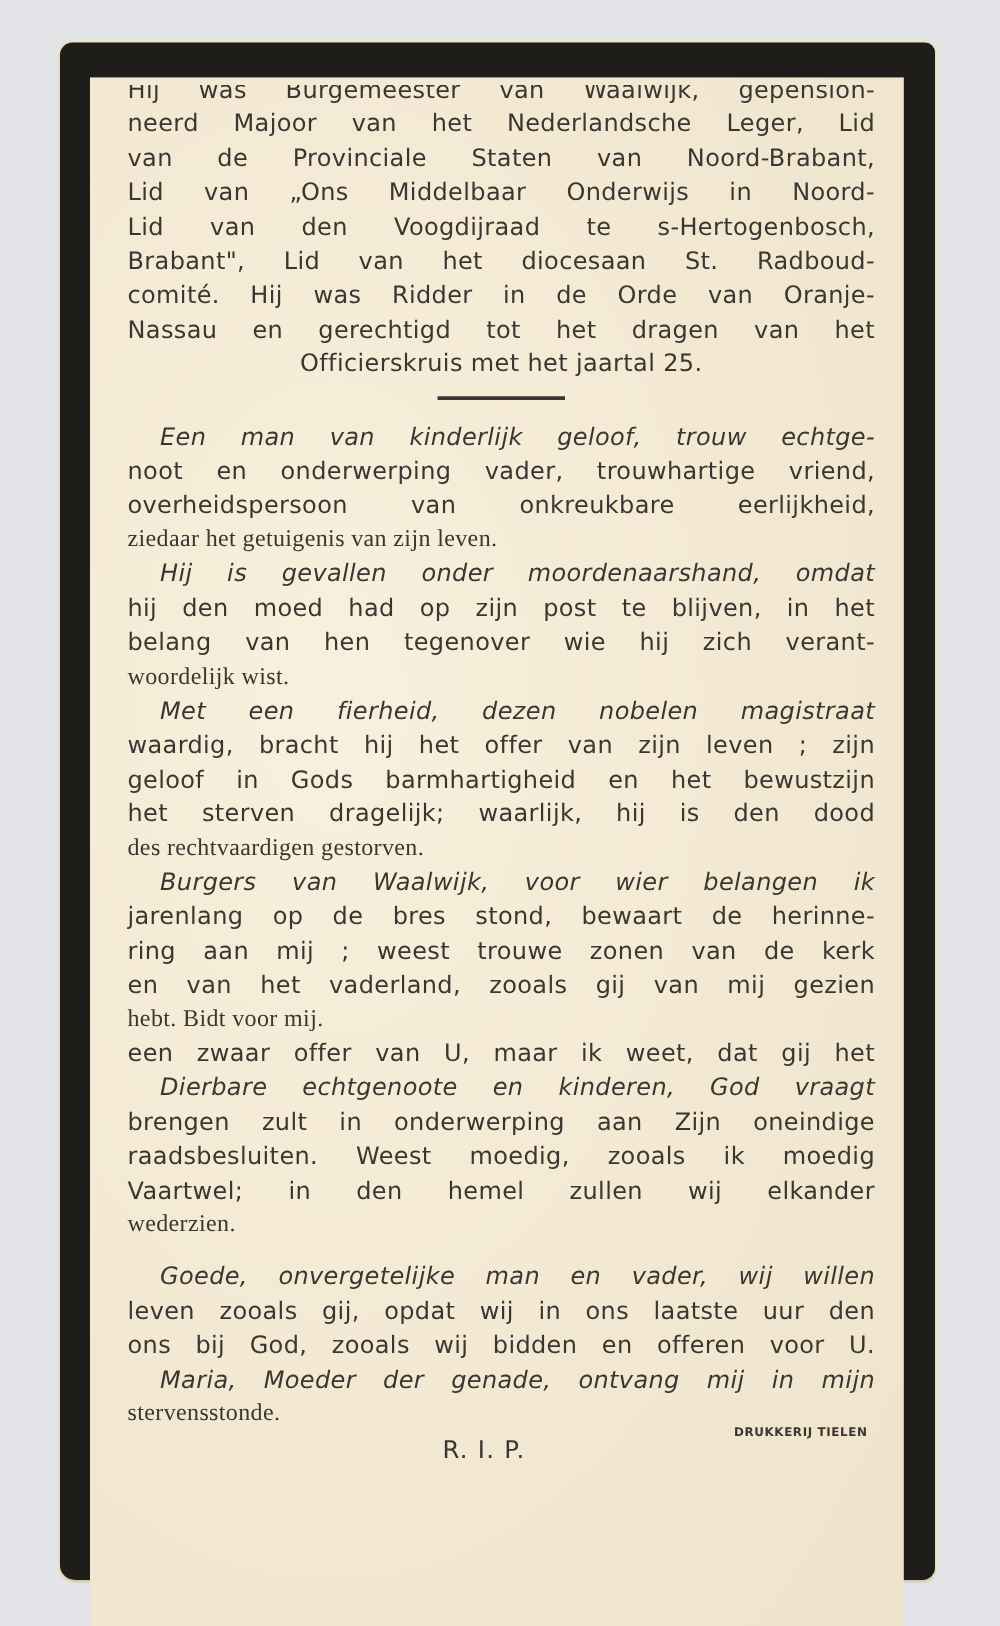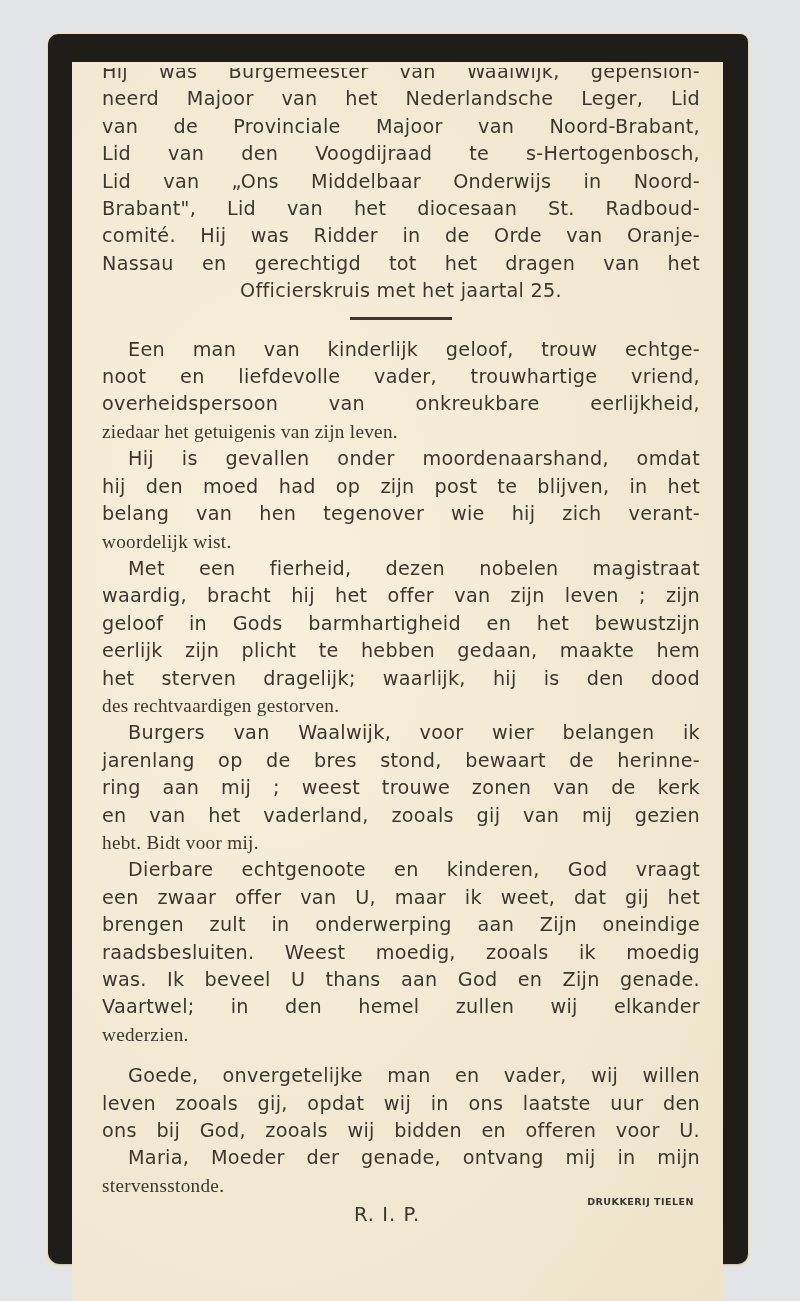--- a/index.html
+++ b/index.html
@@ -35,21 +35,21 @@
     width: 598px;
     color: #3b3631;
     font-size: 19.2px;
     line-height: 27.4px;
     letter-spacing: 0.3px;
     text-align: justify;
   }
   .line { display: block; white-space: nowrap; text-align-last: justify; text-align: justify; }
   .line.last { text-align-last: left; font-family: Liberation Serif, serif; }
   .line.center { text-align: center; text-align-last: center; }
-  .para-first { text-indent: 26px; }
+  .para-first { text-indent: 26px; font-style: italic; }
   .divider {
     width: 102px; height: 3px; background: #3b3631;
     margin: 12px auto 16px auto;
   }
   .gap { height: 14px; }
   .footer {
     position: relative; height: 30px;
   }
   .rip {
     position: absolute; left: 252px; top: 2px;
@@ -67,67 +67,65 @@
 </head>
 <body>
 
 <div class="card">
   <div class="paper">
     <div class="text">
       <div class="topcut">
         <span class="line">Hij was Burgemeester van Waalwijk, gepension-</span>
       </div>
       <span class="line">neerd Majoor van het Nederlandsche Leger, Lid</span>
-      <span class="line">van de Provinciale Majoor van Noord-Brabant,</span>
+      <span class="line">van de Provinciale Staten van Noord-Brabant,</span>
+      <span class="line">Lid van „Ons Middelbaar Onderwijs in Noord-</span>
       <span class="line">Lid van den Voogdijraad te s-Hertogenbosch,</span>
-      <span class="line">Lid van „Ons Middelbaar Onderwijs in Noord-</span>
       <span class="line">Brabant", Lid van het diocesaan St. Radboud-</span>
       <span class="line">comité. Hij was Ridder in de Orde van Oranje-</span>
       <span class="line">Nassau en gerechtigd tot het dragen van het</span>
       <span class="line center">Officierskruis met het jaartal 25.</span>
 
       <div class="divider"></div>
 
       <div>
         <span class="line para-first">Een man van kinderlijk geloof, trouw echtge-</span>
-        <span class="line">noot en liefdevolle vader, trouwhartige vriend,</span>
+        <span class="line">noot en onderwerping vader, trouwhartige vriend,</span>
         <span class="line">overheidspersoon van onkreukbare eerlijkheid,</span>
         <span class="line last">ziedaar het getuigenis van zijn leven.</span>
       </div>
 
       <div>
         <span class="line para-first">Hij is gevallen onder moordenaarshand, omdat</span>
         <span class="line">hij den moed had op zijn post te blijven, in het</span>
         <span class="line">belang van hen tegenover wie hij zich verant-</span>
         <span class="line last">woordelijk wist.</span>
       </div>
 
       <div>
         <span class="line para-first">Met een fierheid, dezen nobelen magistraat</span>
         <span class="line">waardig, bracht hij het offer van zijn leven ; zijn</span>
         <span class="line">geloof in Gods barmhartigheid en het bewustzijn</span>
-        <span class="line">eerlijk zijn plicht te hebben gedaan, maakte hem</span>
         <span class="line">het sterven dragelijk; waarlijk, hij is den dood</span>
         <span class="line last">des rechtvaardigen gestorven.</span>
       </div>
 
       <div>
         <span class="line para-first">Burgers van Waalwijk, voor wier belangen ik</span>
         <span class="line">jarenlang op de bres stond, bewaart de herinne-</span>
         <span class="line">ring aan mij ; weest trouwe zonen van de kerk</span>
         <span class="line">en van het vaderland, zooals gij van mij gezien</span>
         <span class="line last">hebt. Bidt voor mij.</span>
       </div>
 
       <div>
+        <span class="line">een zwaar offer van U, maar ik weet, dat gij het</span>
         <span class="line para-first">Dierbare echtgenoote en kinderen, God vraagt</span>
-        <span class="line">een zwaar offer van U, maar ik weet, dat gij het</span>
         <span class="line">brengen zult in onderwerping aan Zijn oneindige</span>
         <span class="line">raadsbesluiten. Weest moedig, zooals ik moedig</span>
-        <span class="line">was. Ik beveel U thans aan God en Zijn genade.</span>
         <span class="line">Vaartwel; in den hemel zullen wij elkander</span>
         <span class="line last">wederzien.</span>
       </div>
 
       <div class="gap"></div>
 
       <div>
         <span class="line para-first">Goede, onvergetelijke man en vader, wij willen</span>
         <span class="line">leven zooals gij, opdat wij in ons laatste uur den</span>
         <span class="line">ons bij God, zooals wij bidden en offeren voor U.</span>

